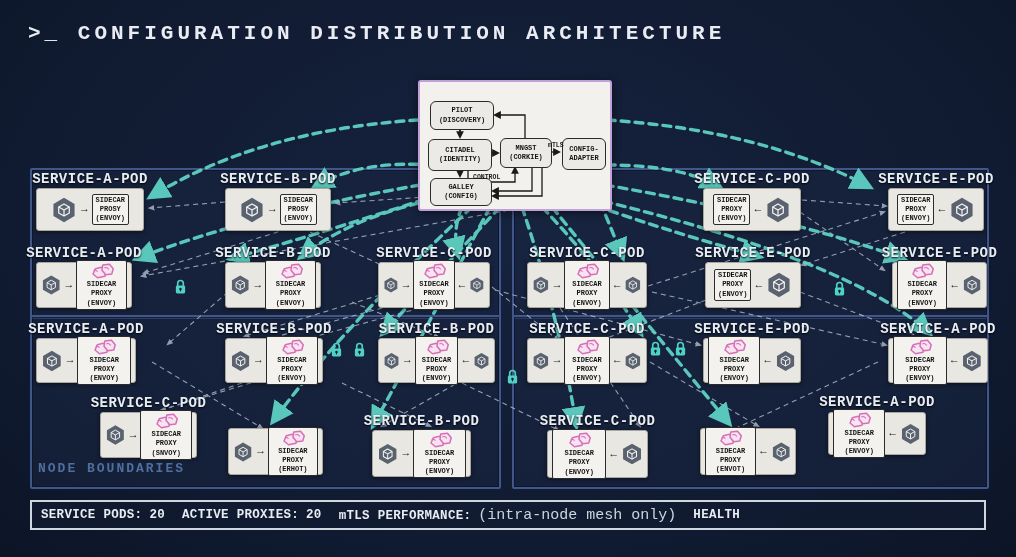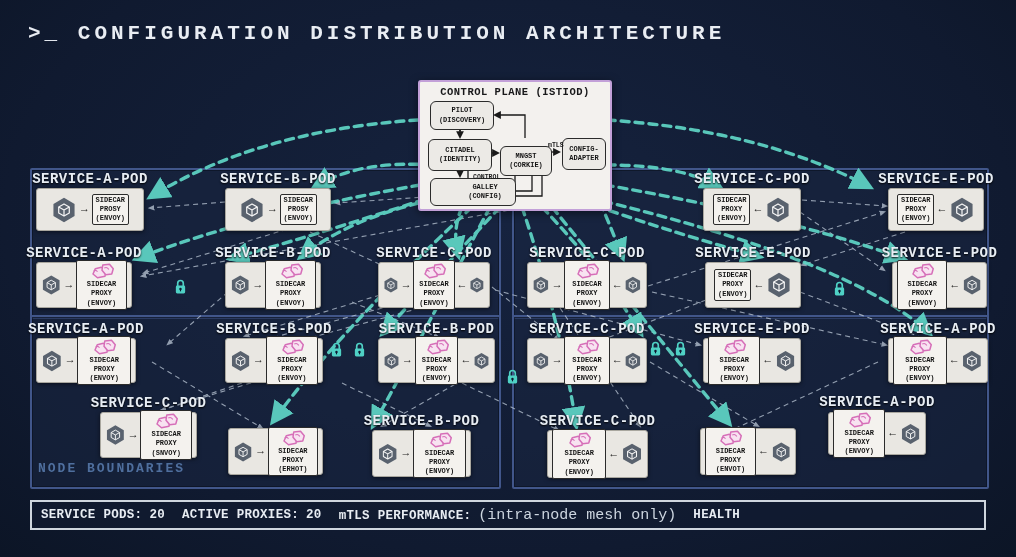--- a/index.html
+++ b/index.html
@@ -124,28 +124,27 @@
       <line x1="40" y1="48" x2="40" y2="55" marker-start="url(#m-dark)" marker-end="url(#m-dark)"></line>
       <line x1="40" y1="89" x2="40" y2="94" marker-start="url(#m-dark)" marker-end="url(#m-dark)"></line>
       <line x1="70" y1="71" x2="78" y2="71" marker-start="url(#m-dark)" marker-end="url(#m-dark)"></line>
       <path d="M105,56 V33 H75" marker-end="url(#m-dark)"></path>
       <path d="M48,87 V100 H95 V86" marker-end="url(#m-dark)"></path>
       <path d="M112,84 V109 H73" marker-end="url(#m-dark)"></path>
       <path d="M122,84 V114 H73" marker-end="url(#m-dark)"></path>
       <line x1="131" y1="70" x2="139" y2="70" marker-end="url(#m-dark)"></line>
     </g>
   </svg>
-  <div class="cp-title">CONTROL PLANE (ISTIOD)</div>
   <div class="cp-box" style="left:10px;top:19px;width:62px;height:27px;">PILOT
 (DISCOVERY)</div>
   <div class="cp-box" style="left:8px;top:57px;width:62px;height:30px;">CITADEL
 (IDENTITY)</div>
-  <div class="cp-box" style="left:10px;top:96px;width:60px;height:26px;padding-left:24px;">GALLEY
+  <div class="cp-box" style="left:10px;top:96px;width:60px;height:26px;">GALLEY
 (CONFIG)</div>
-  <div class="cp-box" style="left:80px;top:64px;width:50px;height:28px;">MNGST
+  <div class="cp-box" style="left:80px;top:56px;width:50px;height:28px;">MNGST
 (CORKIE)</div>
   <div class="cp-box" style="left:142px;top:56px;width:42px;height:30px;">CONFIG-
 ADAPTER</div>
   <div class="cp-lbl" style="left:53px;top:92px;">CONTROL</div>
   <div class="cp-lbl" style="left:128px;top:60px;">mTLS</div>
 </div>
 
 <div class="statusbar">
   <span class="sb-group">
     <span>SERVICE PODS:</span>

